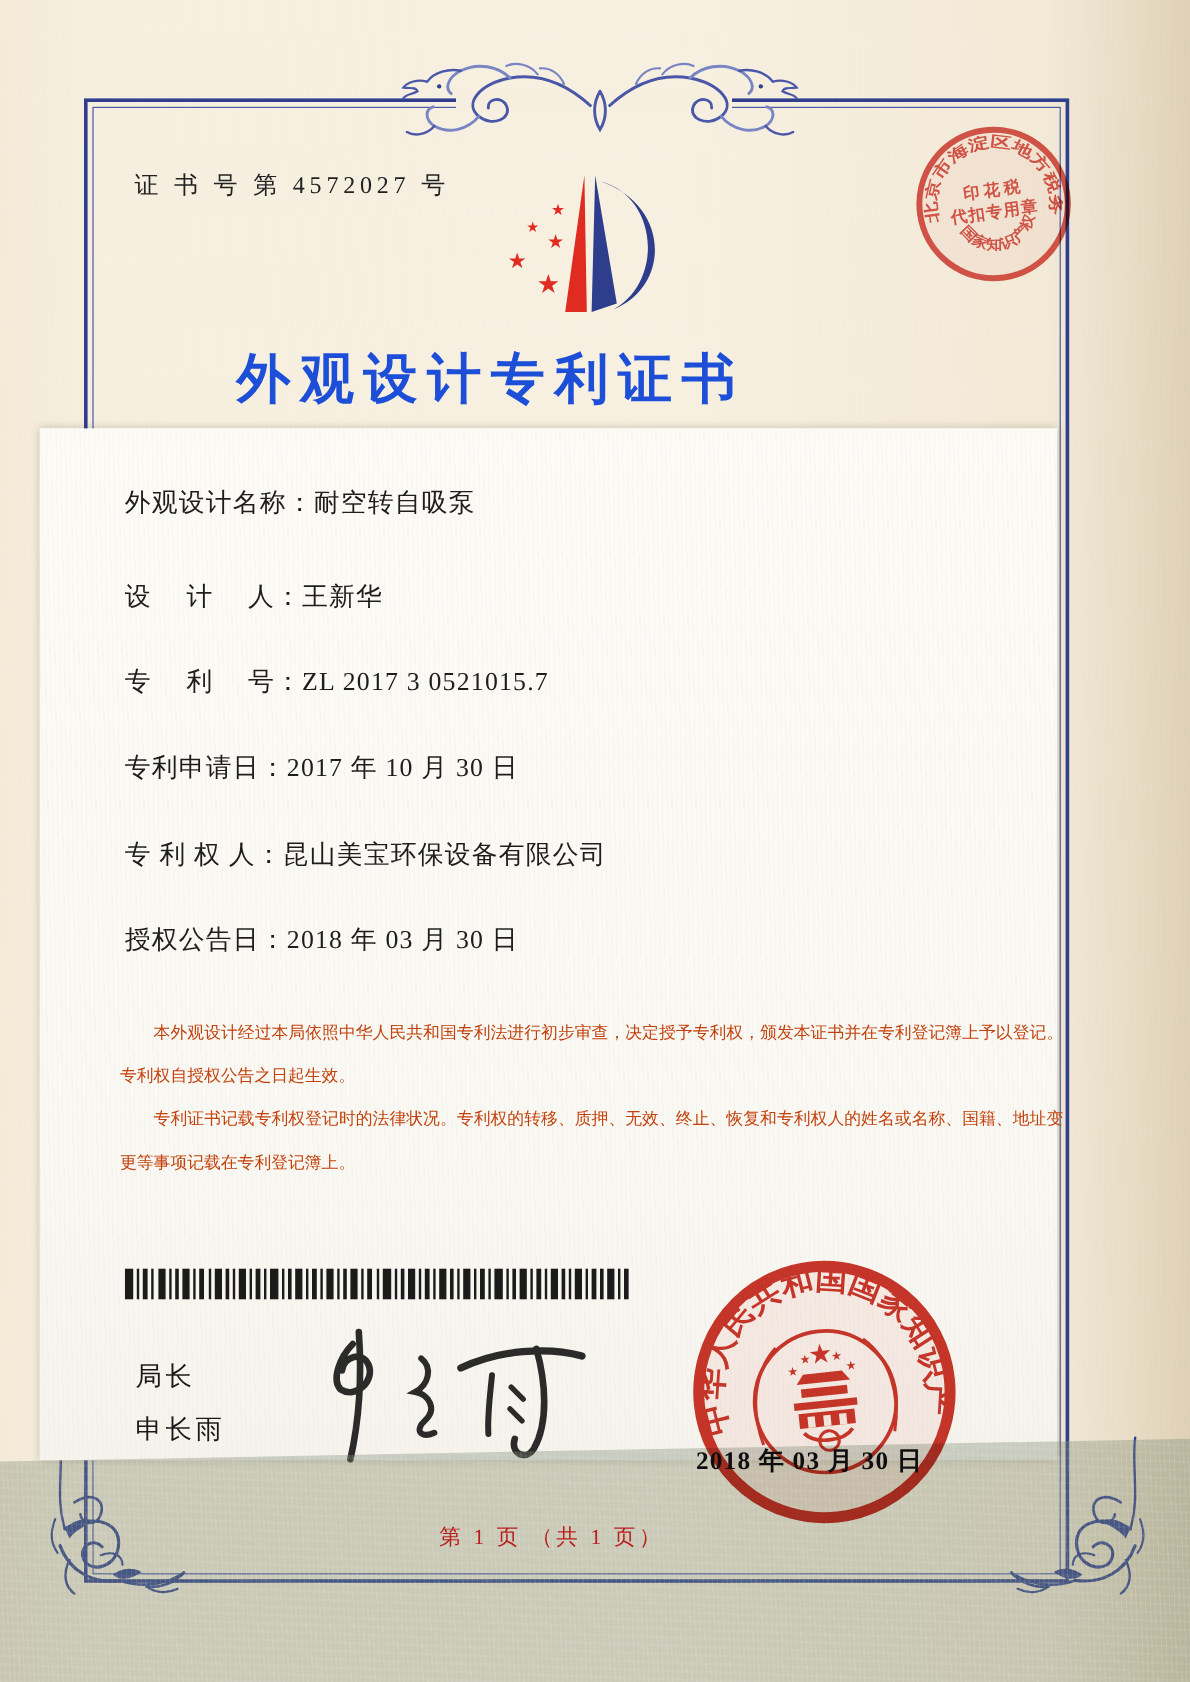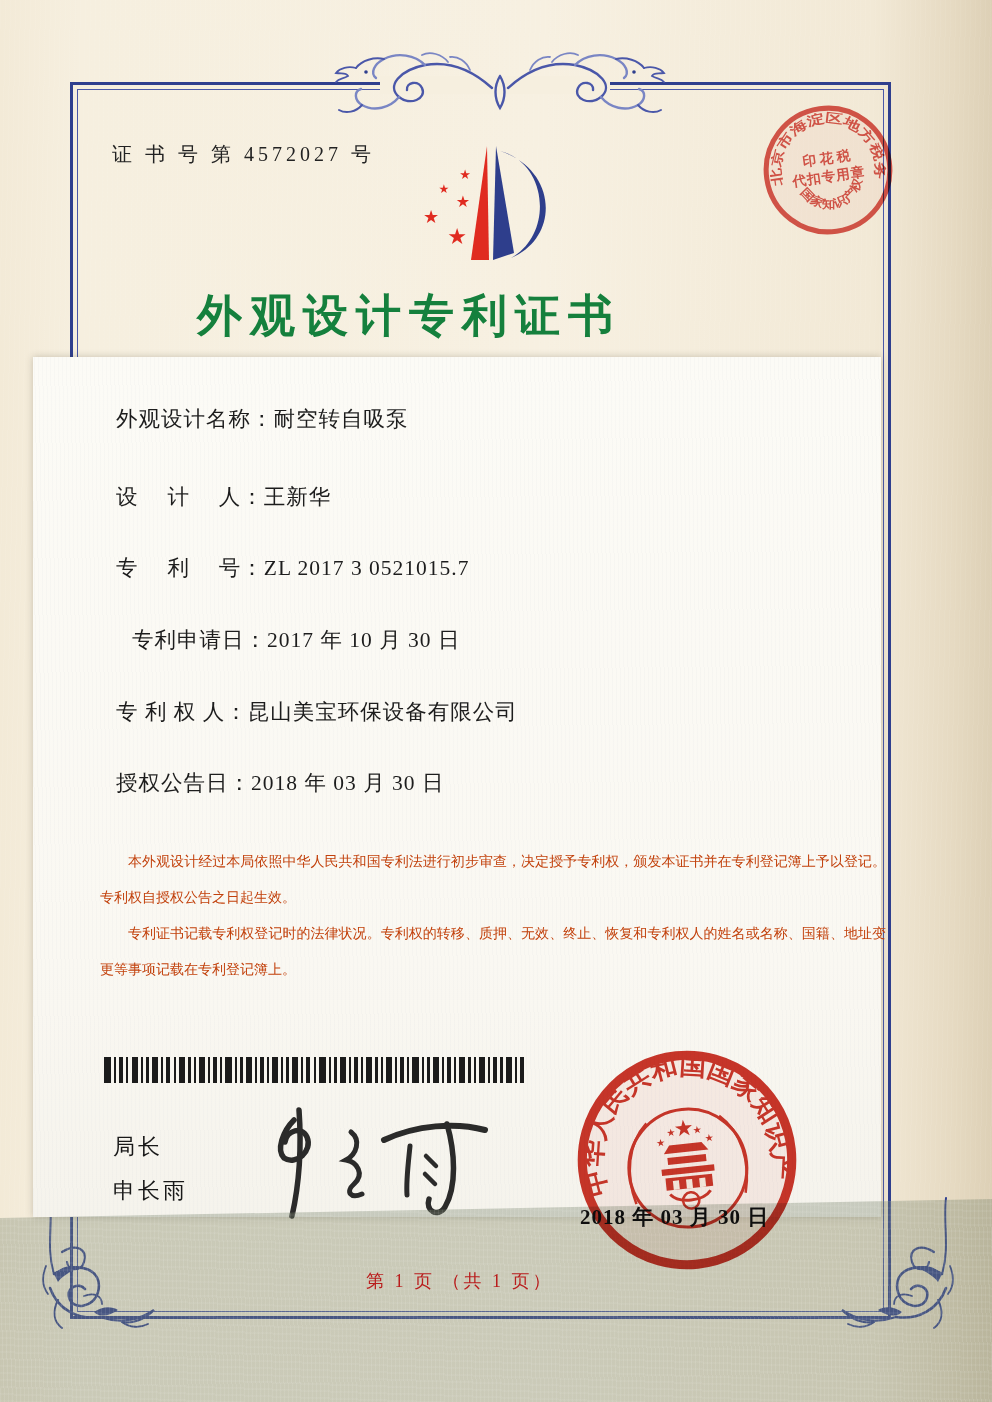--- a/index.html
+++ b/index.html
@@ -17,30 +17,30 @@
   .frame::before{content:"";position:absolute;left:4px;top:4px;right:4px;bottom:4px;border:1.5px solid #4a58a8;}
   .frame-mask-top{left:380px;top:76px;width:230px;height:18px;background:#f6efdf;z-index:3;}
   .dragon{left:330px;top:48px;width:340px;height:74px;z-index:4;}
   .corner{width:120px;height:135px;z-index:3;}
   .corner.bl{left:38px;top:1196px;}
   .corner.br{left:838px;top:1196px;transform:scaleX(-1);}
   
   .cert-no{left:112px;top:141px;font-size:20px;letter-spacing:4px;color:#222;z-index:5;}
   .logo{left:408px;top:138px;width:170px;height:128px;z-index:5;}
   .title{left:70px;top:286px;width:678px;text-align:center;font-size:45px;font-weight:700;
-         letter-spacing:8px;color:#15803d;z-index:5;}
+         letter-spacing:8px;color:#1d4ed8;z-index:5;}
   .tax-stamp{left:752px;top:94px;width:152px;height:152px;z-index:6;transform:rotate(-8deg);
              opacity:.88;mix-blend-mode:multiply;}
   
   .inner-page{left:33px;top:357px;width:848px;height:860px;z-index:4;
     background:linear-gradient(180deg,#fcfbf6 0%,#faf8f2 70%,#f5f3ec 100%);
     box-shadow:0 0 7px rgba(60,50,30,.25);}
   .inner-page::after{content:"";position:absolute;inset:0;
     background:repeating-linear-gradient(89deg,rgba(190,195,205,.07) 0 1px,rgba(0,0,0,0) 1px 4px);}
-  .field{left:116px;font-size:21.5px;letter-spacing:1px;color:#1d1d1d;z-index:5;white-space:nowrap;}
+  .field{left:104px;font-size:21.5px;letter-spacing:1px;color:#1d1d1d;z-index:5;white-space:nowrap;}
   .paras{left:100px;top:812px;width:786px;font-size:14px;line-height:36px;color:#c2410c;z-index:5;
          text-align:justify;margin-top:32px;}
   .paras p{margin:0;text-indent:2em;}
   .barcode{left:104px;top:1057px;width:420px;height:26px;z-index:5;}
   .director-title{left:113px;top:1132px;font-size:22px;letter-spacing:3px;color:#191919;z-index:5;
       font-family:"Liberation Sans","DejaVu Sans",sans-serif;}
   .director-name{left:113px;top:1176px;font-size:22px;letter-spacing:3px;color:#191919;z-index:5;
       font-family:"Liberation Sans","DejaVu Sans",sans-serif;}
   .signature{left:252px;top:1104px;width:250px;height:120px;z-index:5;}
   
@@ -171,21 +171,21 @@
 
 <div class="abs field" style="top:404px;">
   <span>外观设计名称：</span><span>耐空转自吸泵</span>
 </div>
 <div class="abs field" style="top:482px;text-align:center;">
   <span>设　 计　 人：</span><span>王新华</span>
 </div>
 <div class="abs field" style="top:553px;">
   <span>专　 利　 号：</span><span>ZL 2017 3 0521015.7</span>
 </div>
-<div class="abs field" style="top:625px;margin-left:16px;">
+<div class="abs field" style="top:625px;">
   <span>专利申请日：</span><span>2017 年 10 月 30 日</span>
 </div>
 <div class="abs field" style="top:697px;">
   <span>专 利 权 人：</span><span>昆山美宝环保设备有限公司</span>
 </div>
 <div class="abs field" style="top:768px;">
   <span>授权公告日：</span><span>2018 年 03 月 30 日</span>
 </div>
 
 <div class="abs paras">

